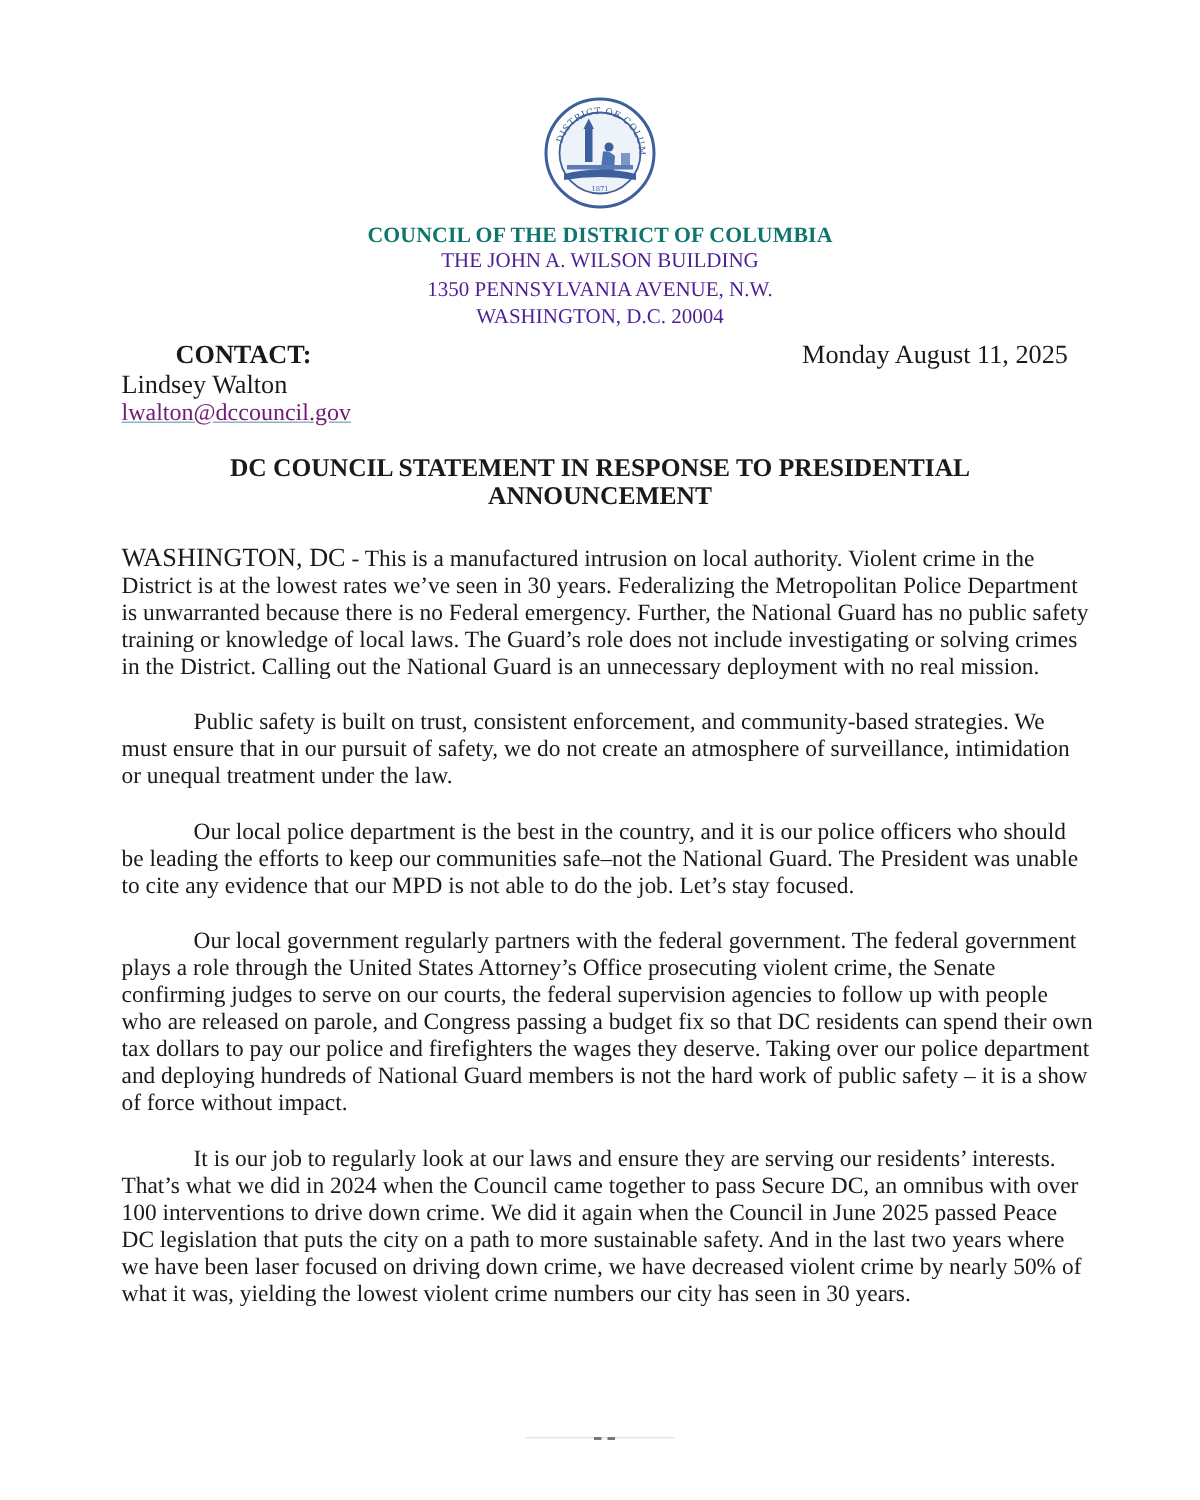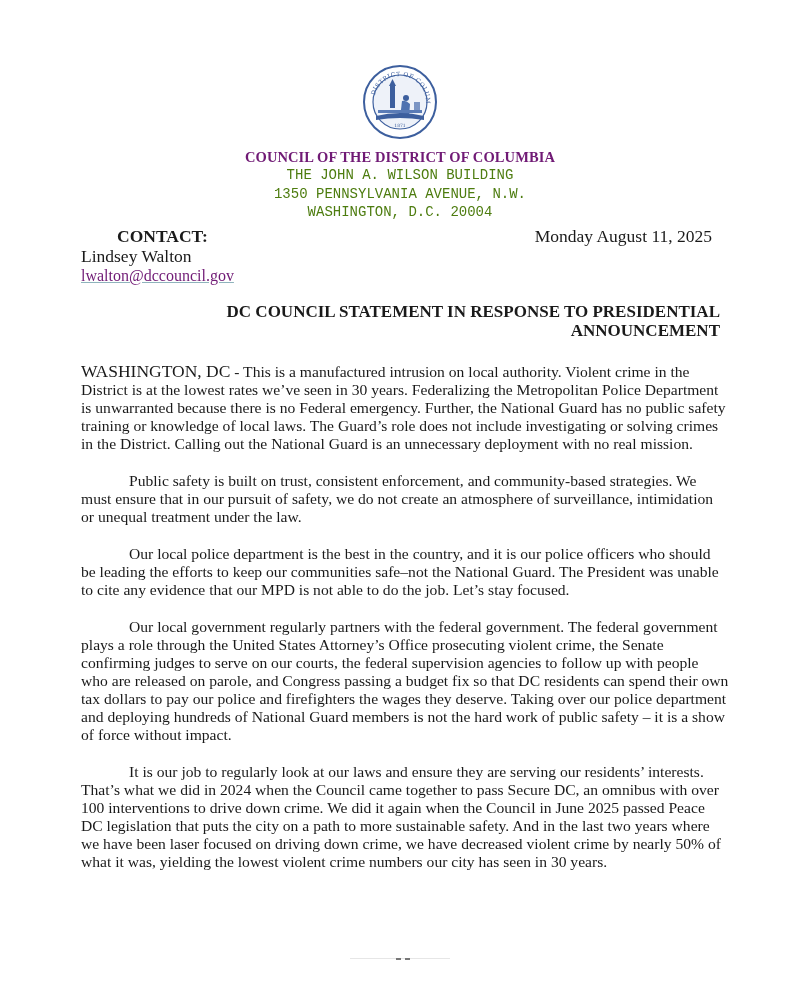--- a/index.html
+++ b/index.html
@@ -34,27 +34,26 @@
       width: 800px;
       top: 148px;
       text-align: center;
       color: #2b3a5c;
     }
     .letterhead .org {
       font-weight: bold;
       font-size: 14.5px;
       letter-spacing: 0.1px;
       line-height: 18px;
-      color: #701a75;
+      color: #0f766e;
     }
     .letterhead .line {
       font-size: 14px;
       line-height: 18.5px;
-      color: #4d7c0f;
-      font-family: Liberation Mono, monospace;
+      color: #4c1d95;
     }
     .contact-block {
       position: absolute;
       left: 81px;
       top: 226px;
       font-size: 17.5px;
       line-height: 20px;
     }
     .contact-block .label {
       font-weight: bold;
@@ -78,21 +77,21 @@
       font-weight: bold;
     }
     .release-block .date {
       padding-right: 10px;
     }
     .headline {
       position: absolute;
       left: 80px;
       width: 640px;
       top: 302px;
-      text-align: right;
+      text-align: center;
       font-weight: bold;
       font-size: 17px;
       line-height: 19px;
     }
     .body-text {
       position: absolute;
       left: 81px;
       width: 648px;
       top: 362px;
       font-size: 15.6px;

